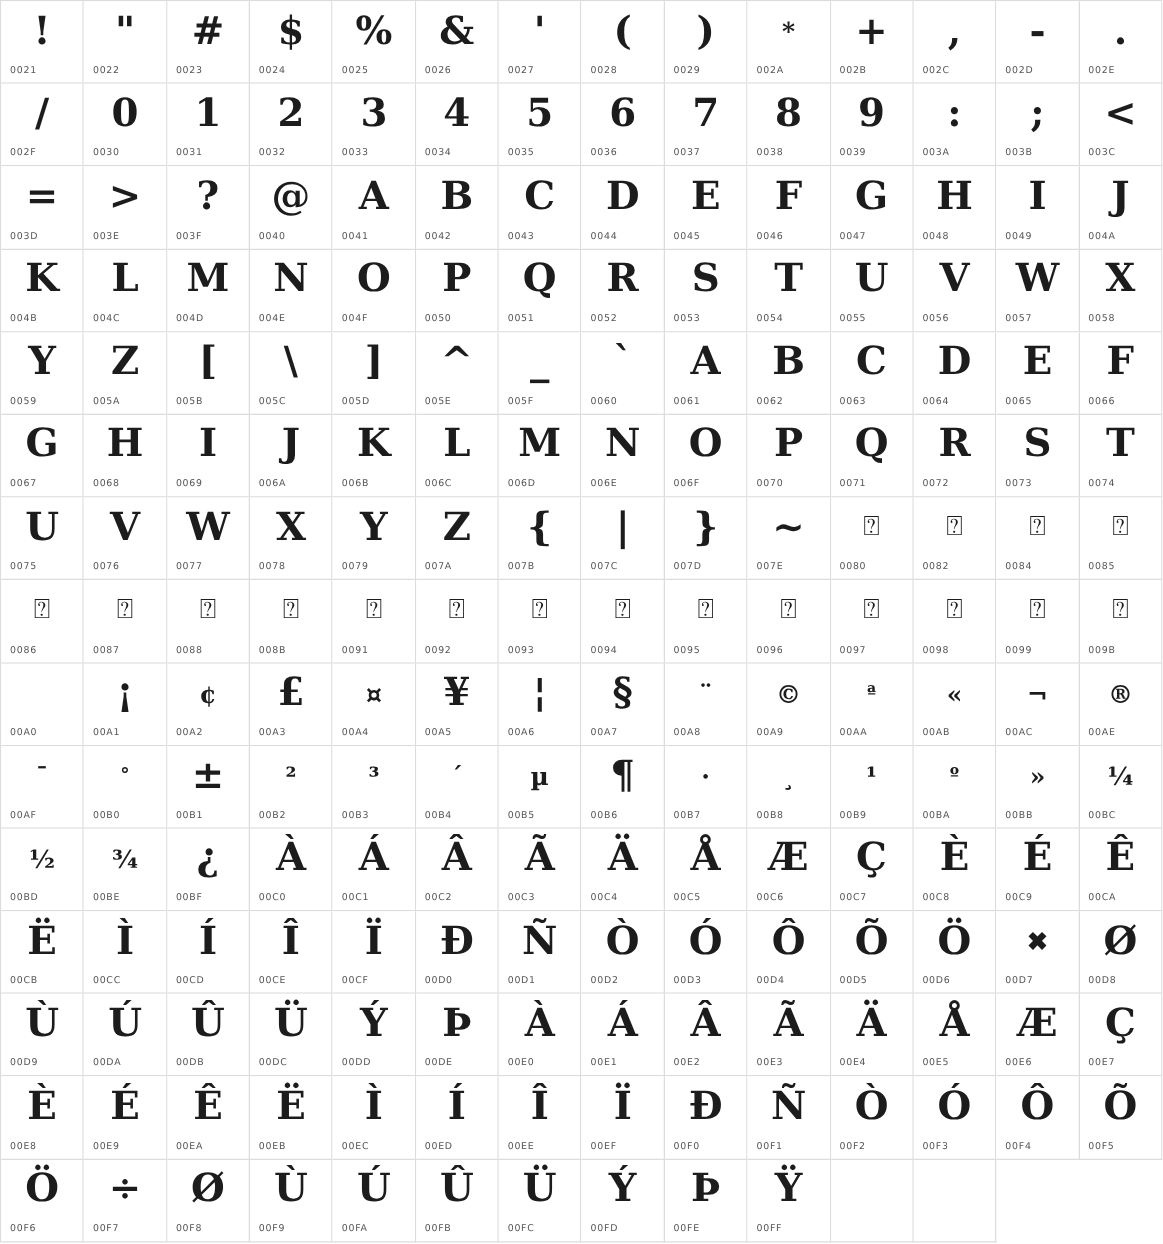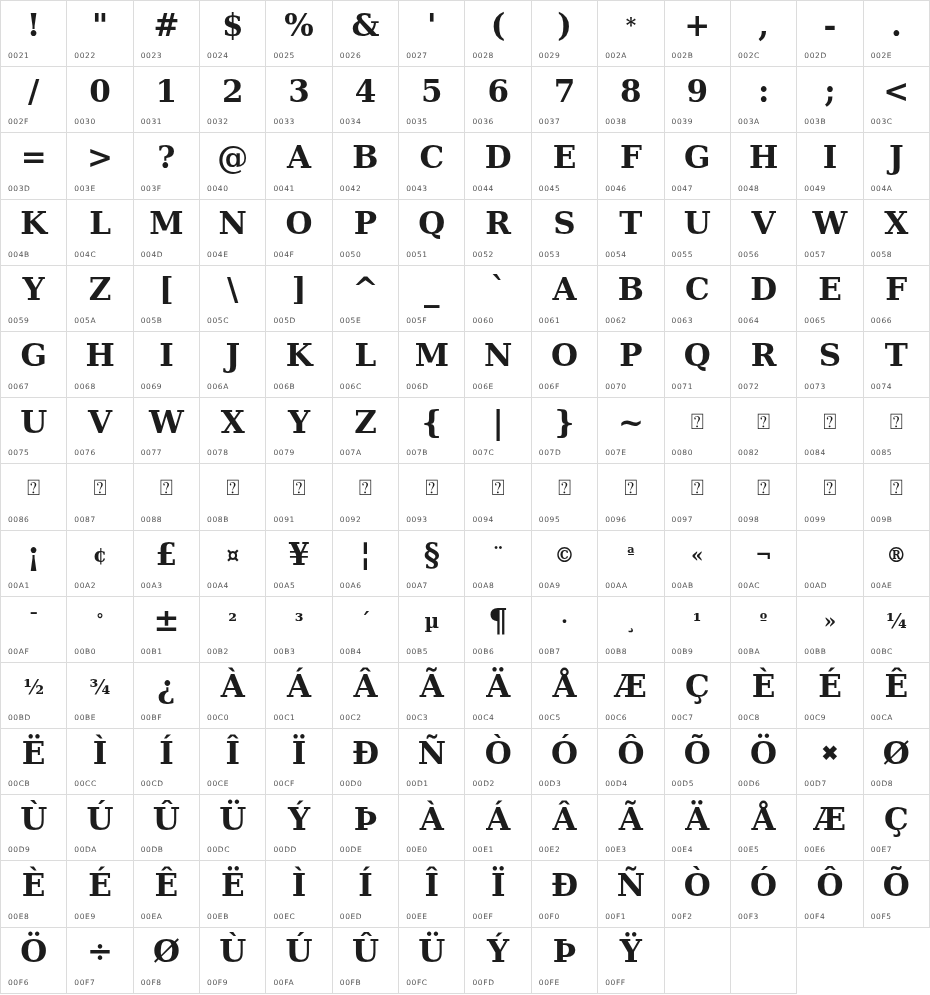--- a/index.html
+++ b/index.html
@@ -518,20 +518,24 @@
       </div>
       <div class="cell">
         <div class="glyph notdef">⍰</div>
         <div class="code">0099</div>
       </div>
       <div class="cell">
         <div class="glyph notdef">⍰</div>
         <div class="code">009B</div>
       </div>
       <div class="cell">
+        <div class="glyph"></div>
+        <div class="code">00A0</div>
+      </div>
+      <div class="cell">
         <div class="glyph">¡</div>
         <div class="code">00A1</div>
       </div>
       <div class="cell">
         <div class="glyph small">¢</div>
         <div class="code">00A2</div>
       </div>
       <div class="cell">
         <div class="glyph">£</div>
         <div class="code">00A3</div>
@@ -564,24 +568,20 @@
         <div class="glyph tiny">ª</div>
         <div class="code">00AA</div>
       </div>
       <div class="cell">
         <div class="glyph small">«</div>
         <div class="code">00AB</div>
       </div>
       <div class="cell">
         <div class="glyph small">¬</div>
         <div class="code">00AC</div>
-      </div>
-      <div class="cell">
-        <div class="glyph small">­</div>
-        <div class="code">00AD</div>
       </div>
       <div class="cell">
         <div class="glyph small">®</div>
         <div class="code">00AE</div>
       </div>
       <div class="cell">
         <div class="glyph small">¯</div>
         <div class="code">00AF</div>
       </div>
       <div class="cell">

